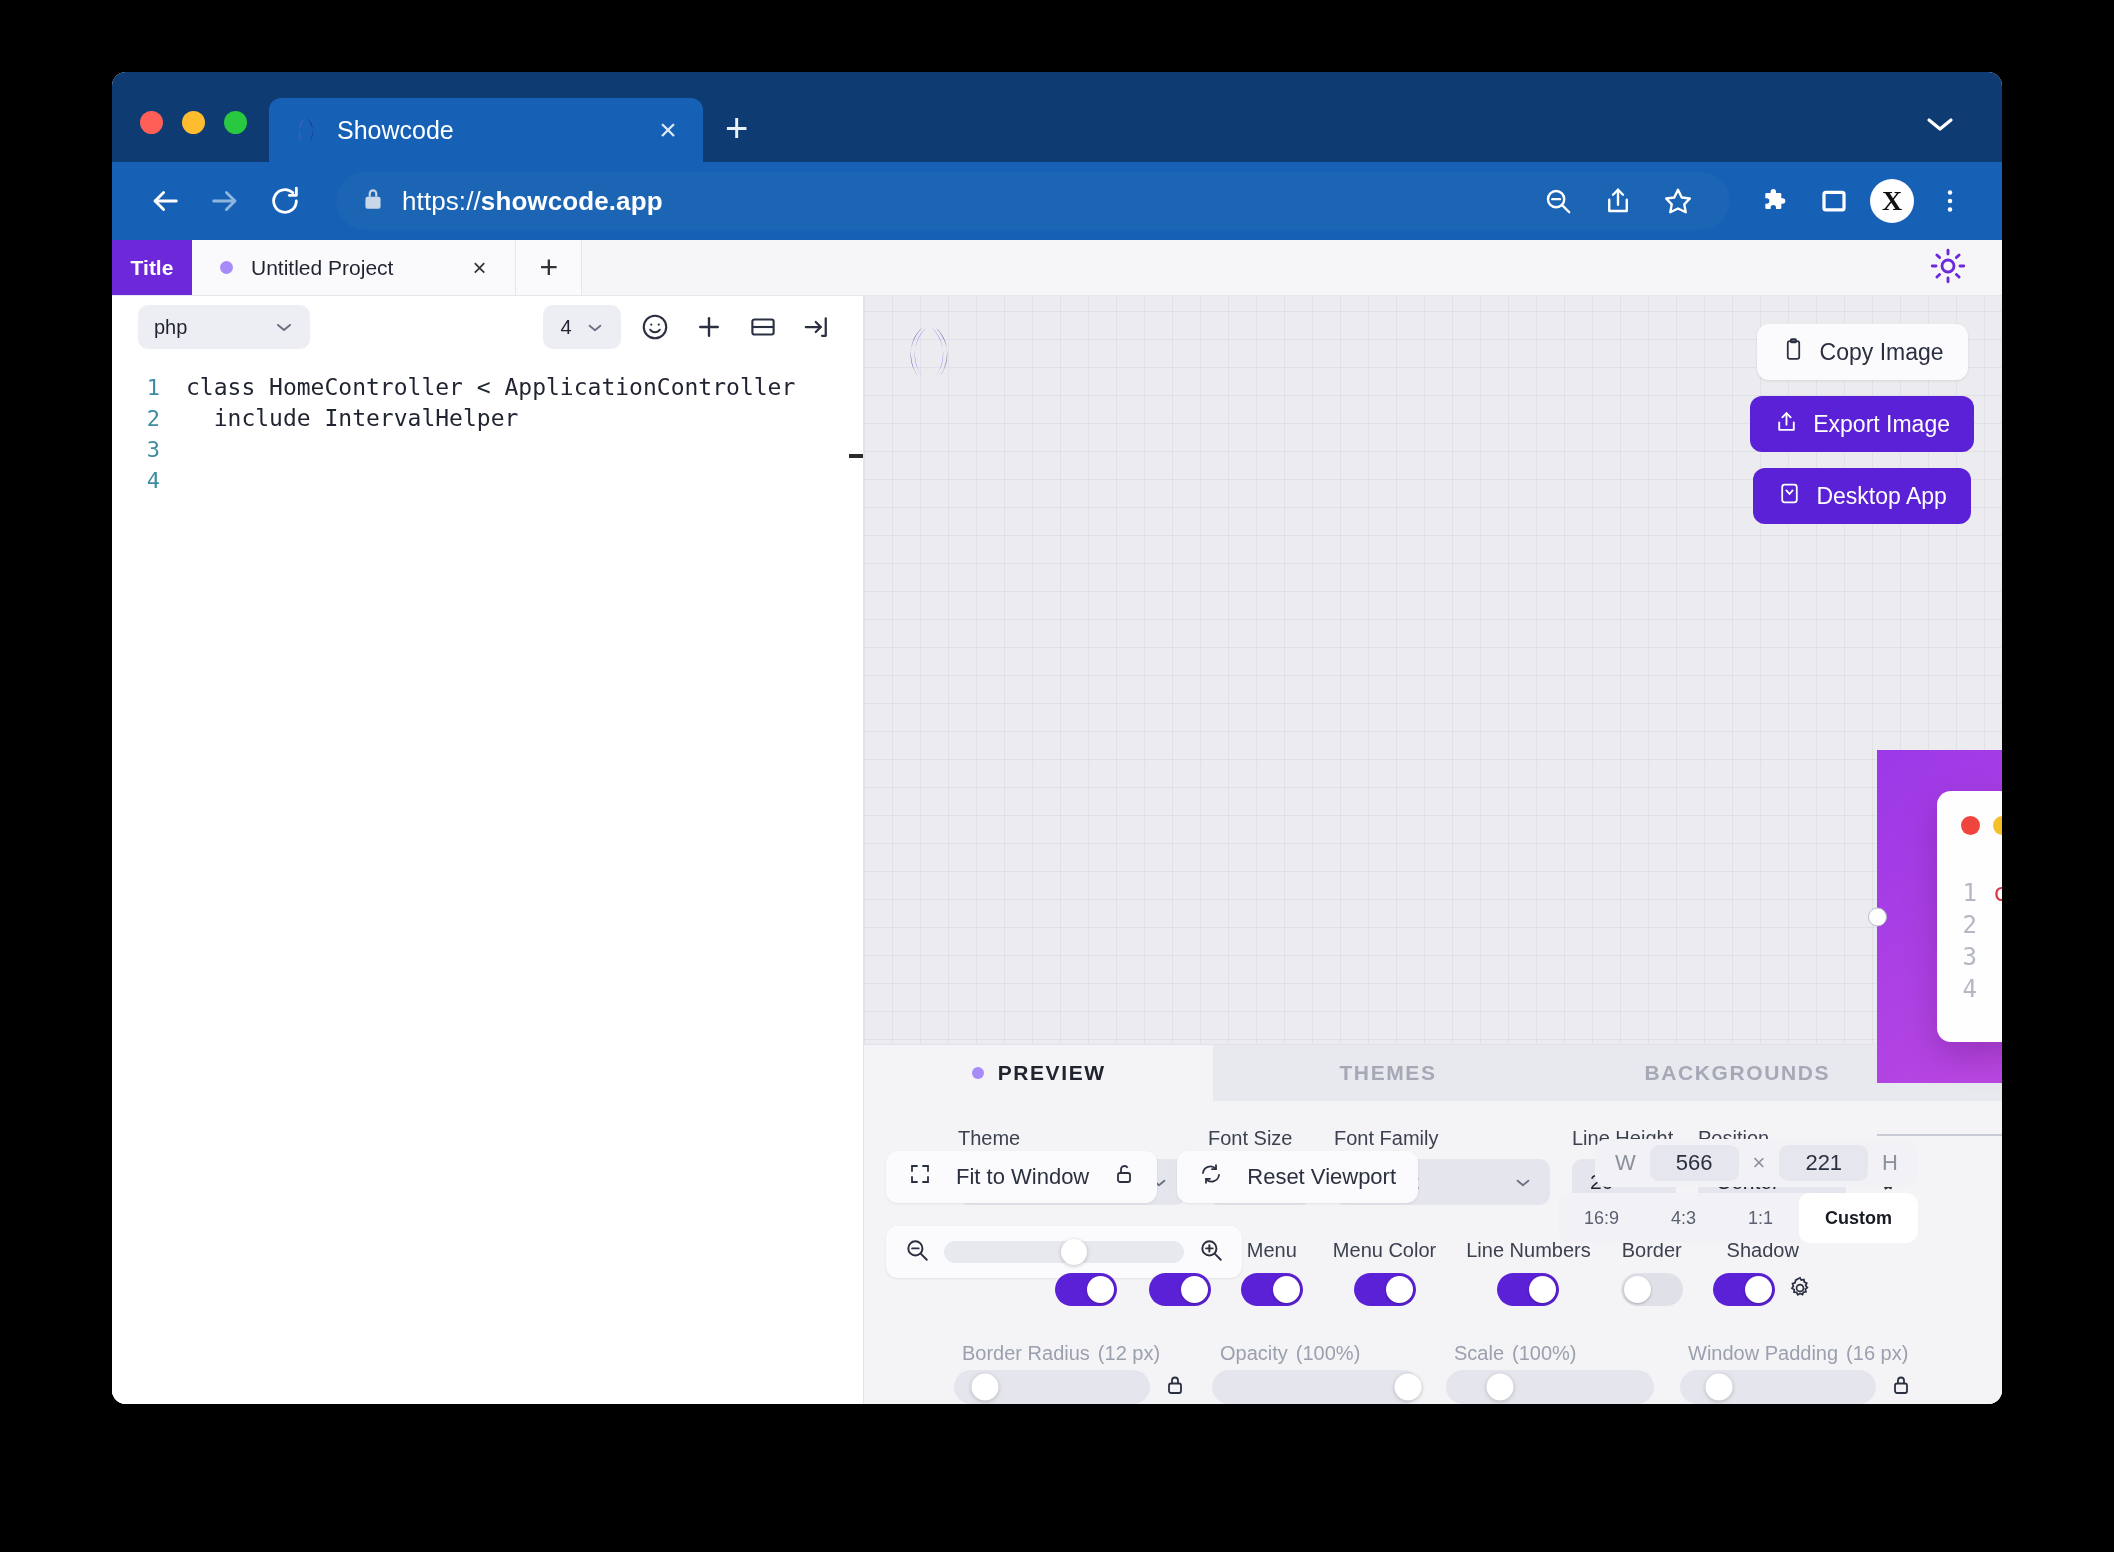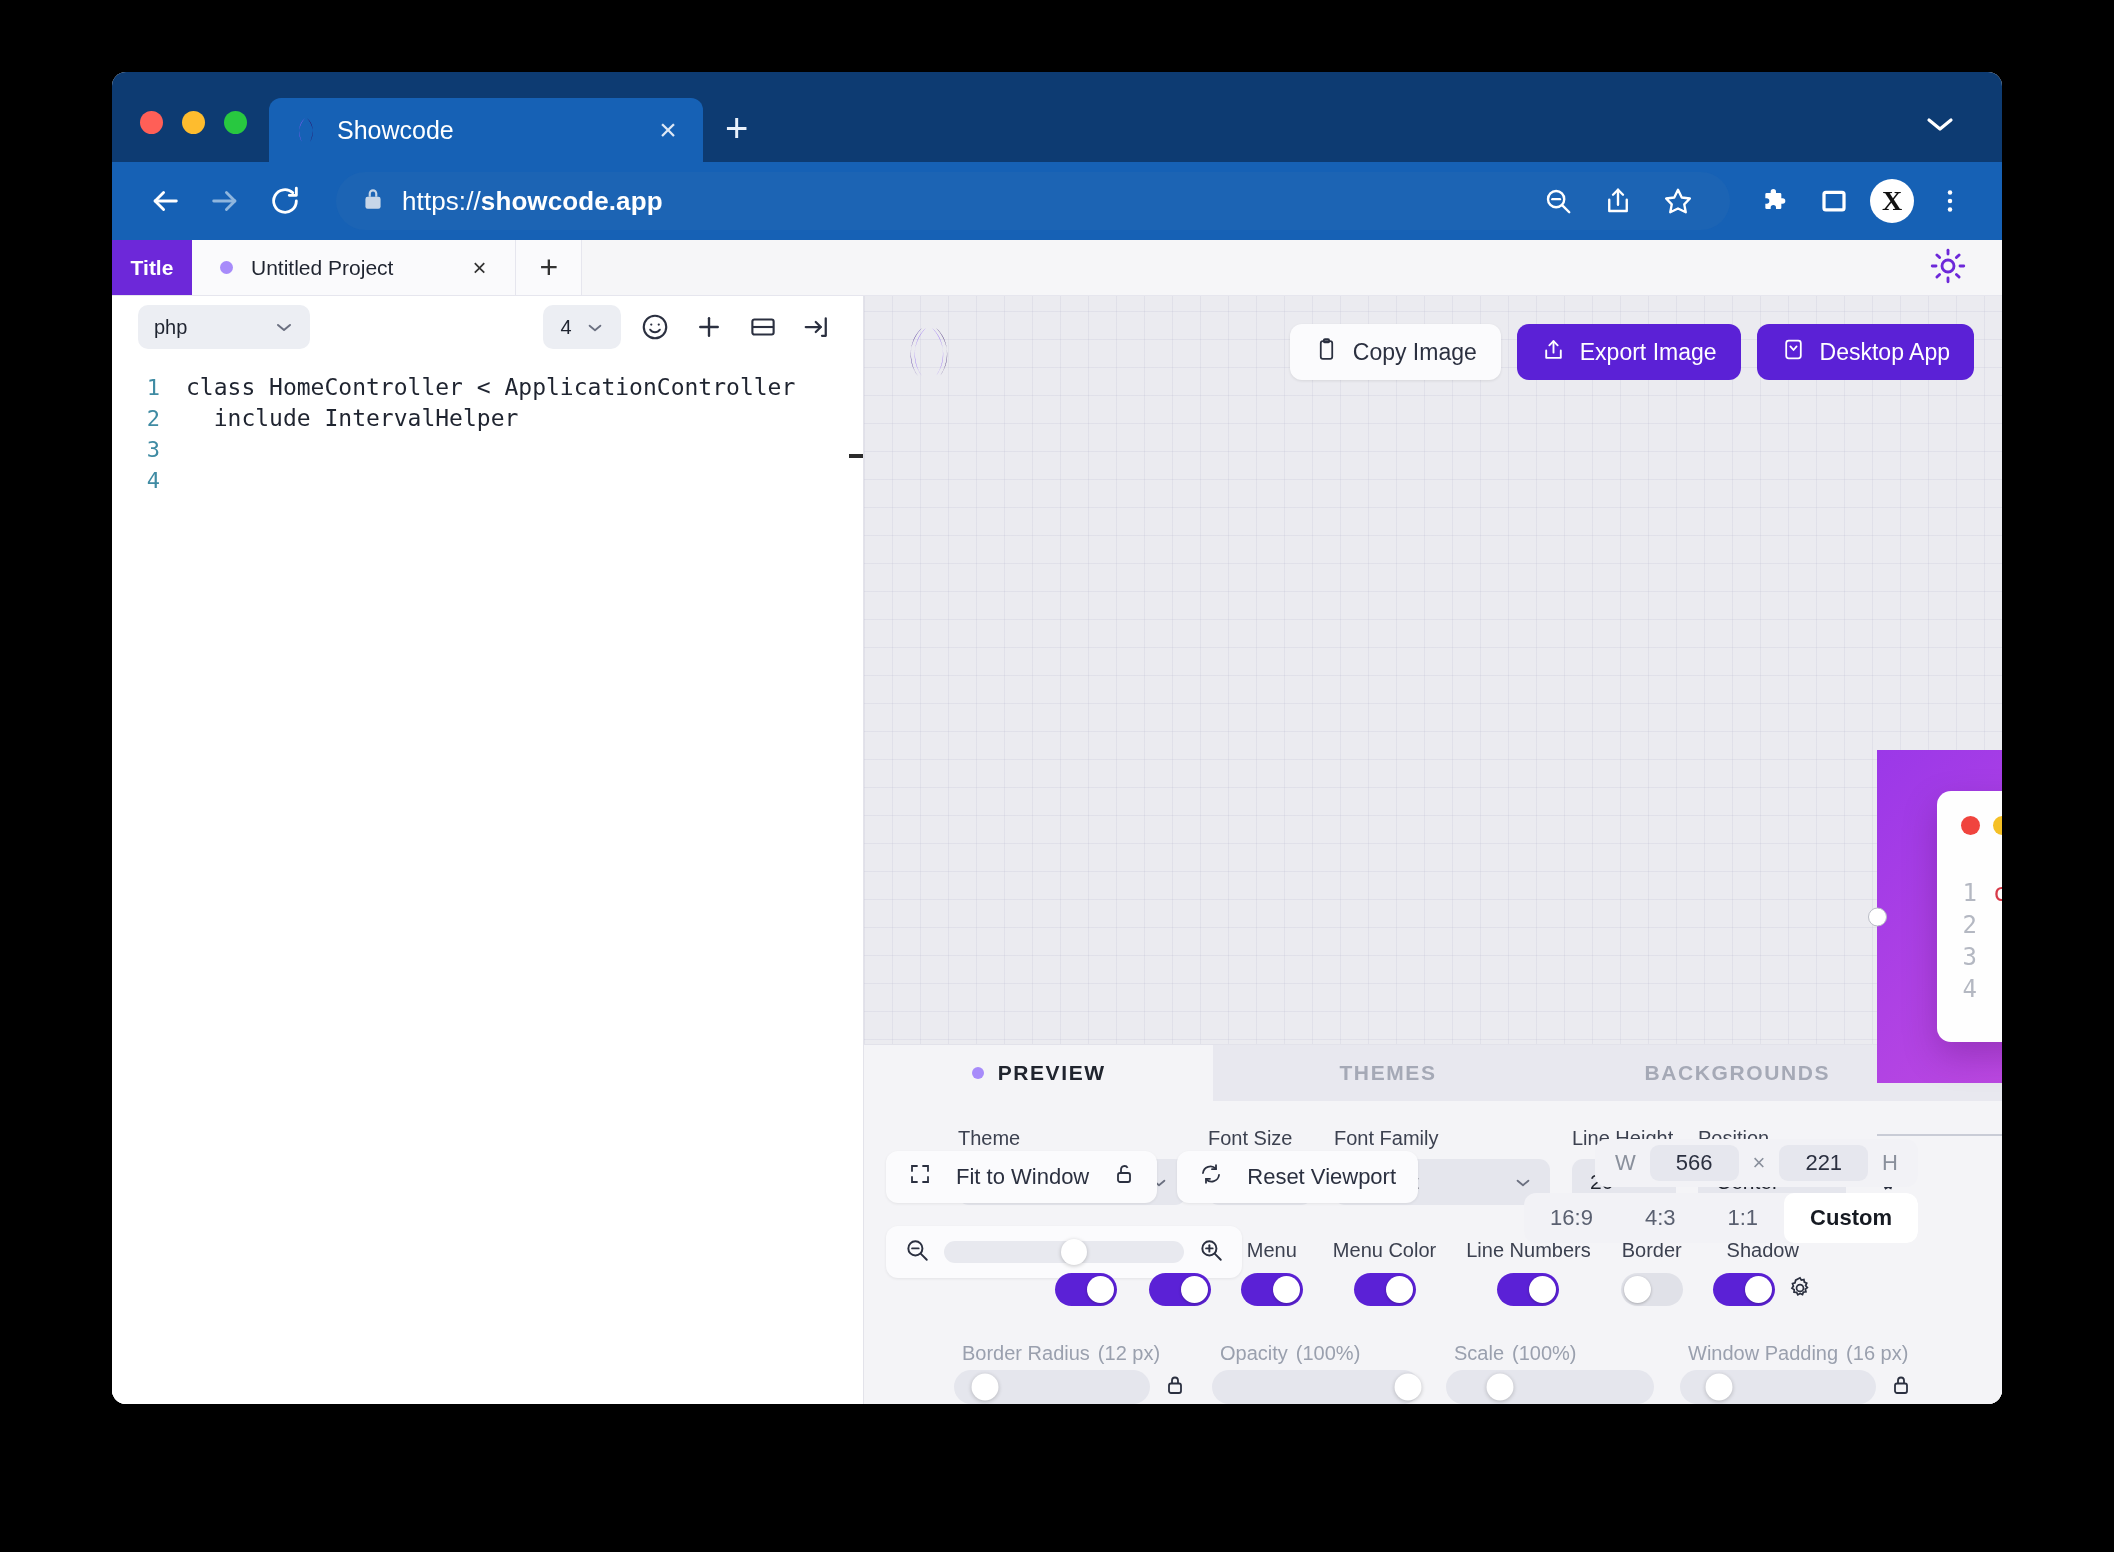--- a/index.html
+++ b/index.html
@@ -205,21 +205,21 @@
       repeating-linear-gradient(0deg, rgba(160,160,190,.14) 0 1px, transparent 1px 28px),
       repeating-linear-gradient(90deg, rgba(160,160,190,.14) 0 1px, transparent 1px 28px),
       #ebebf0;
     overflow: hidden;
   }
   .canvas { position: relative; flex: 1 1 auto; }
 
   .brandmark { position: absolute; left: 32px; top: 28px; }
   .pv-actions {
     position: absolute; right: 28px; top: 28px;
-    display: flex; gap: 16px; align-items: center;
+    display: flex; gap: 16px; align-items: center; flex-direction: column;
   }
   .btn {
     height: 56px; border-radius: 12px;
     display: flex; align-items: center; gap: 14px;
     padding: 0 24px;
     font-size: 23px; font-weight: 500;
     white-space: nowrap;
   }
   .btn-light { background: #fbfbfd; color: #2b3040; box-shadow: 0 1px 3px rgba(0,0,0,.09); }
   .btn-purple { background: #5b21d6; color: #ffffff; }
@@ -309,21 +309,21 @@
     font-size: 22px; color: #8a909c;
   }
   .sizeval {
     background: #e6e7ee; border-radius: 9px;
     padding: 5px 26px; color: #2b3040; font-weight: 500;
   }
   .ratios {
     position: absolute; right: 84px; top: 897px;
     height: 50px; background: #f2f2f6; border-radius: 12px;
     display: flex; align-items: stretch; overflow: hidden;
-    font-size: 22px;
+    font-size: 18px;
   }
   .ratio { display: flex; align-items: center; padding: 0 26px; color: #5a6070; }
   .ratio.active { background: #ffffff; color: #161a22; font-weight: 700; border-radius: 10px; }
 
   
   .settings { background: #f4f4f7; border-top: 1px solid #e2e2ea; }
   .stabs { display: flex; height: 56px; background: #e8e8ef; }
   .stab {
     flex: 1 1 0; display: flex; align-items: center; justify-content: center; gap: 14px;
     font-size: 21px; font-weight: 700; letter-spacing: 1.6px;

